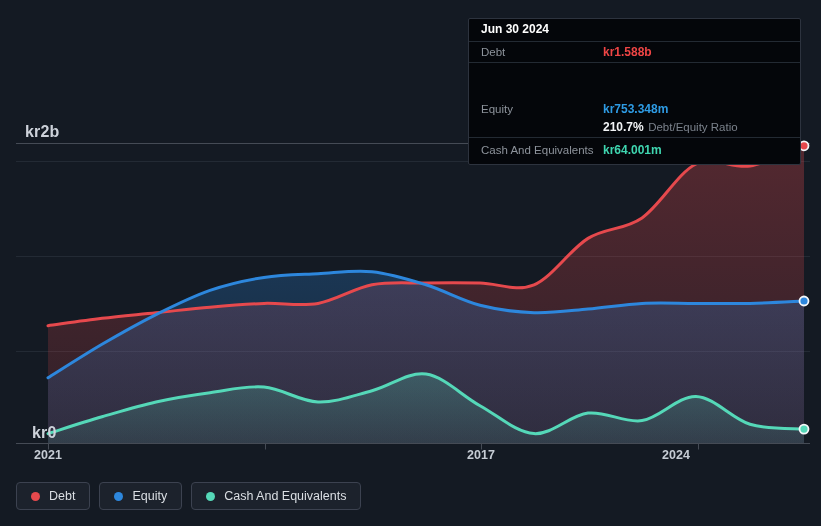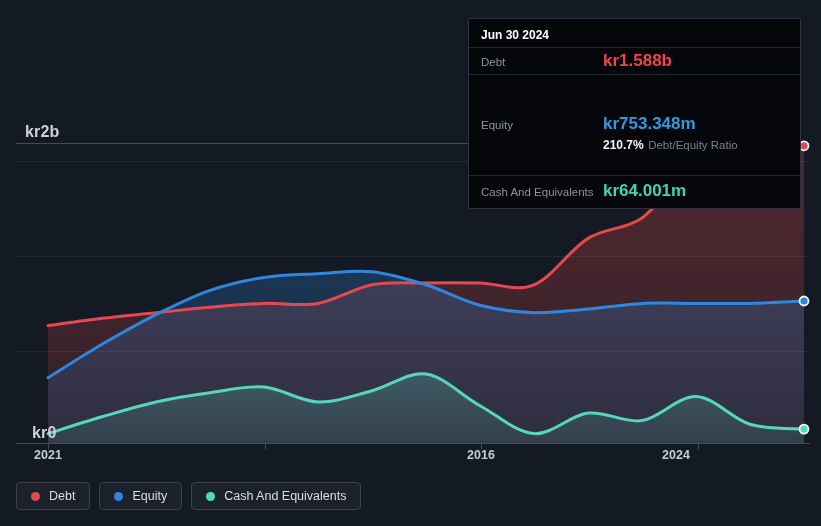--- a/index.html
+++ b/index.html
@@ -17,29 +17,29 @@
     transform:translateX(-50%);white-space:nowrap;
   }
   
   .tooltip{
     position:absolute;left:468px;top:18px;width:333px;box-sizing:border-box;
     background:#04060a;border:1px solid #2d333e;border-radius:2px;
     z-index:5;
   }
   .tt-title{
     color:#ffffff;font-size:12px;font-weight:bold;
-    padding:9px 12px 5px;border-bottom:1px solid #232a33;
+    padding:3px 12px 5px;border-bottom:1px solid #232a33;
   }
   .tt-row{display:flex;align-items:baseline;padding:3px 12px;}
   .tt-row.bb{border-bottom:1px solid #232a33;}
   .tt-row.no-pb{padding-bottom:0;}
-  .tt-row.ratio{padding-top:1px;padding-bottom:22px;}
+  .tt-row.ratio{padding-top:1px;padding-bottom:2px;}
   .tt-row.last{padding-top:5px;padding-bottom:7px;}
   .tt-label{flex:0 0 122px;color:#8d939b;font-size:11.5px;}
-  .tt-val{font-size:17px;font-weight:bold;}
+  .tt-val{font-size:12px;font-weight:bold;}
   .tt-ratio-val{color:#f2f4f6;font-size:12px;font-weight:bold;}
   .tt-ratio-label{color:#7b828c;font-size:11.5px;}
   
   .legend{position:absolute;left:16px;top:482px;display:flex;gap:9px;}
   .pill{
     display:flex;align-items:center;height:26px;padding:0 14px;
     background:#1c222c;border:1px solid #3c4250;border-radius:4px;cursor:pointer;
   }
   .dot{width:9px;height:9px;border-radius:50%;margin-right:9px;flex:0 0 9px;}
   .pill-label{color:#dbdfe4;font-size:12.5px;white-space:nowrap;}
@@ -86,21 +86,21 @@
         <circle cx="804.0" cy="301.0" r="4.5" fill="#2d87dd" stroke="#f4f6f8" stroke-width="1.8"></circle>
         <circle cx="804.0" cy="429.1" r="4.5" fill="#55d8b8" stroke="#f4f6f8" stroke-width="1.8"></circle>
       </g>
     </svg>
 
   <span class="axis-label" style="left:25px;top:123px;">kr2b</span>
   <span class="axis-label" style="left:32px;top:424px;">kr0</span>
 
   <span class="x-label" style="left:48px;">2021</span>
   <span class="x-label" style="left:265px;margin-top:40px;">2022</span>
-  <span class="x-label" style="left:481px;">2016</span>
+  <span class="x-label" style="left:481px;">2017</span>
   <span class="x-label" style="left:676px;">2024</span>
 
   <div class="tooltip">
     <div class="tt-title">Jun 30 2024</div>
     <div class="tt-row bb">
       <span class="tt-label">Debt</span>
       <span class="tt-val" style="color: rgb(239, 69, 69);">kr1.588b</span>
     </div>
     <div class="tt-row no-pb">
       <span class="tt-label">Equity</span>

